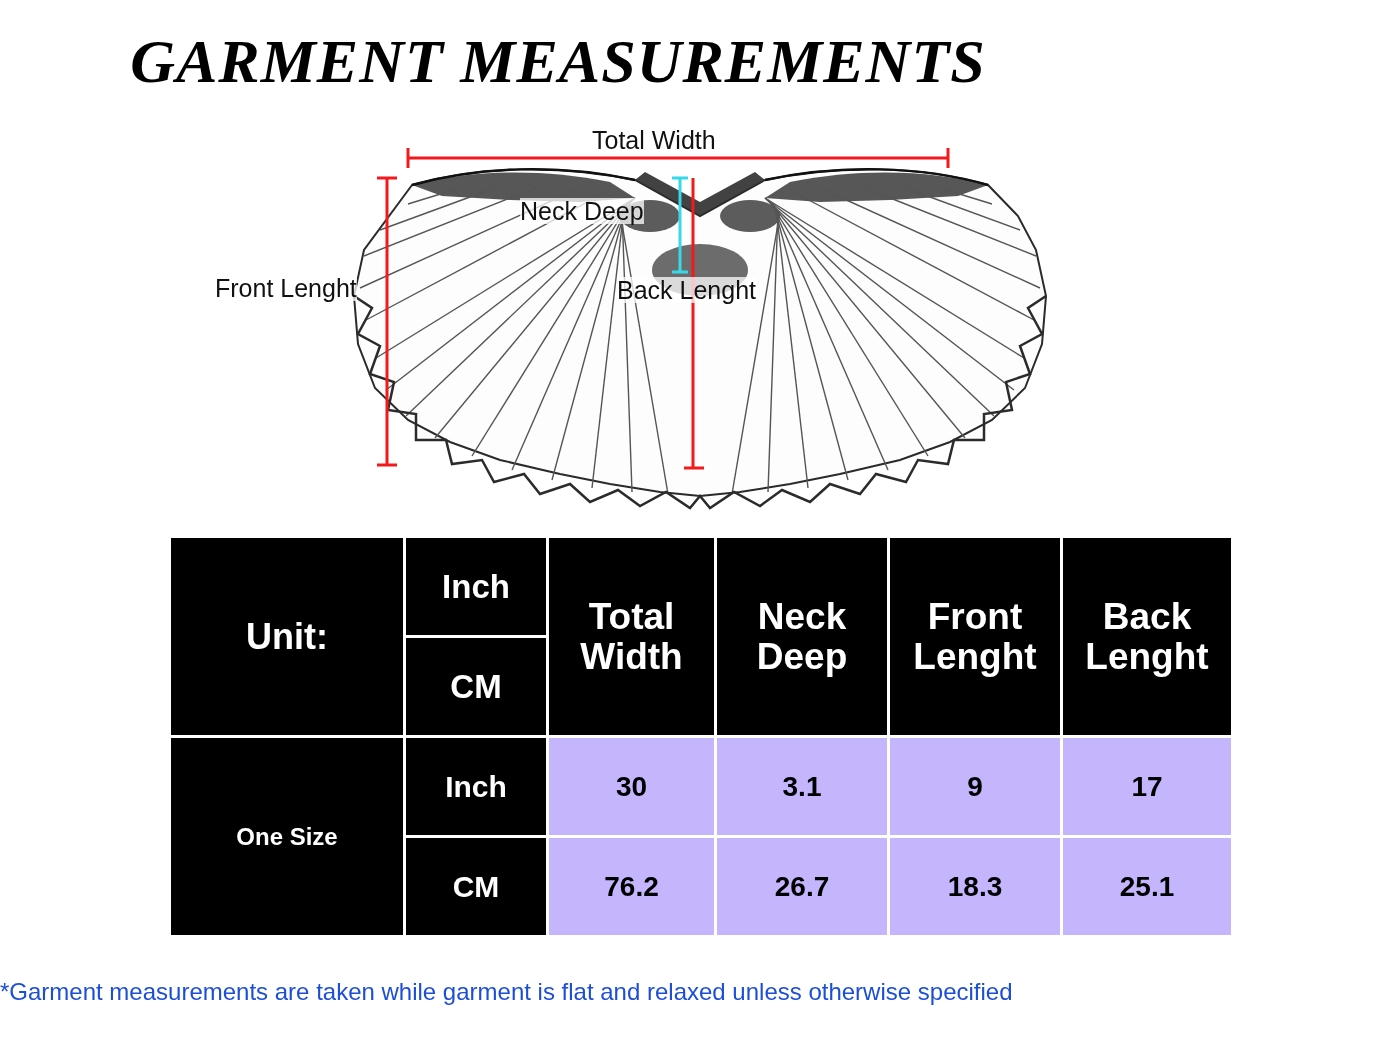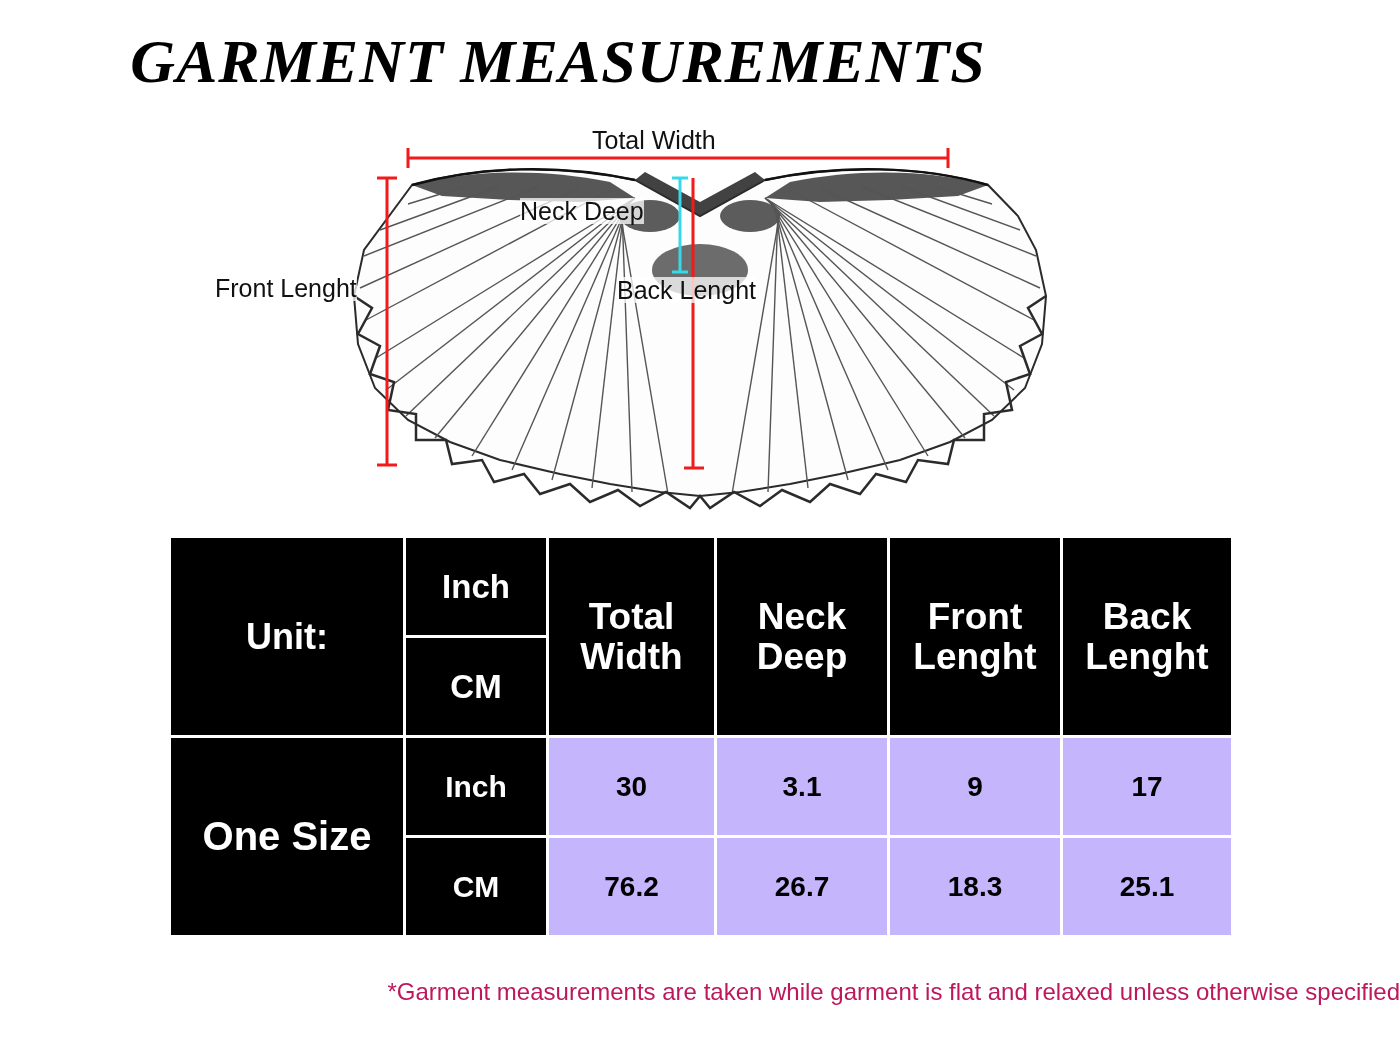--- a/index.html
+++ b/index.html
@@ -76,45 +76,45 @@
     background: #000000;
     color: #ffffff;
   }
   .val {
     background: #c4b5fd;
     color: #000000;
   }
   .hdr-big { font-size: 37px; line-height: 1.08; }
   .hdr-unit { font-size: 36px; }
   .hdr-sub  { font-size: 33px; text-align: left; padding-left: 10px; }
-  .row-lbl  { font-size: 40px; }
+  .row-lbl  { font-size: 24px; }
   .cell-unit{ font-size: 30px; text-align: left; padding-left: 18px; }
   .cell-num { font-size: 28px; }
 
   .col-unit  { width: 232px; }
   .col-sub   { width: 140px; margin-left: 31px; }
   .col-tw    { width: 165px; }
   .col-nd    { width: 170px; }
   .col-fl    { width: 170px; }
   .col-bl    { width: 168px; }
 
   .r-head-a { height: 100px; }
   .r-head-b { height: 100px; }
   .r-data   { height: 100px; }
 
   
   #footnote {
     position: absolute;
     top: 978px;
     left: 0;
     width: 1400px;
-    text-align: right;
+    text-align: left;
     font-family: "Liberation Sans", sans-serif;
     font-size: 24px;
-    color: #be185d;
+    color: #1d4ed8;
     white-space: nowrap;
   }
 </style>
 </head>
 <body>
 
 <div id="page-title">GARMENT MEASUREMENTS</div>
 
 <div id="diagram">
 

